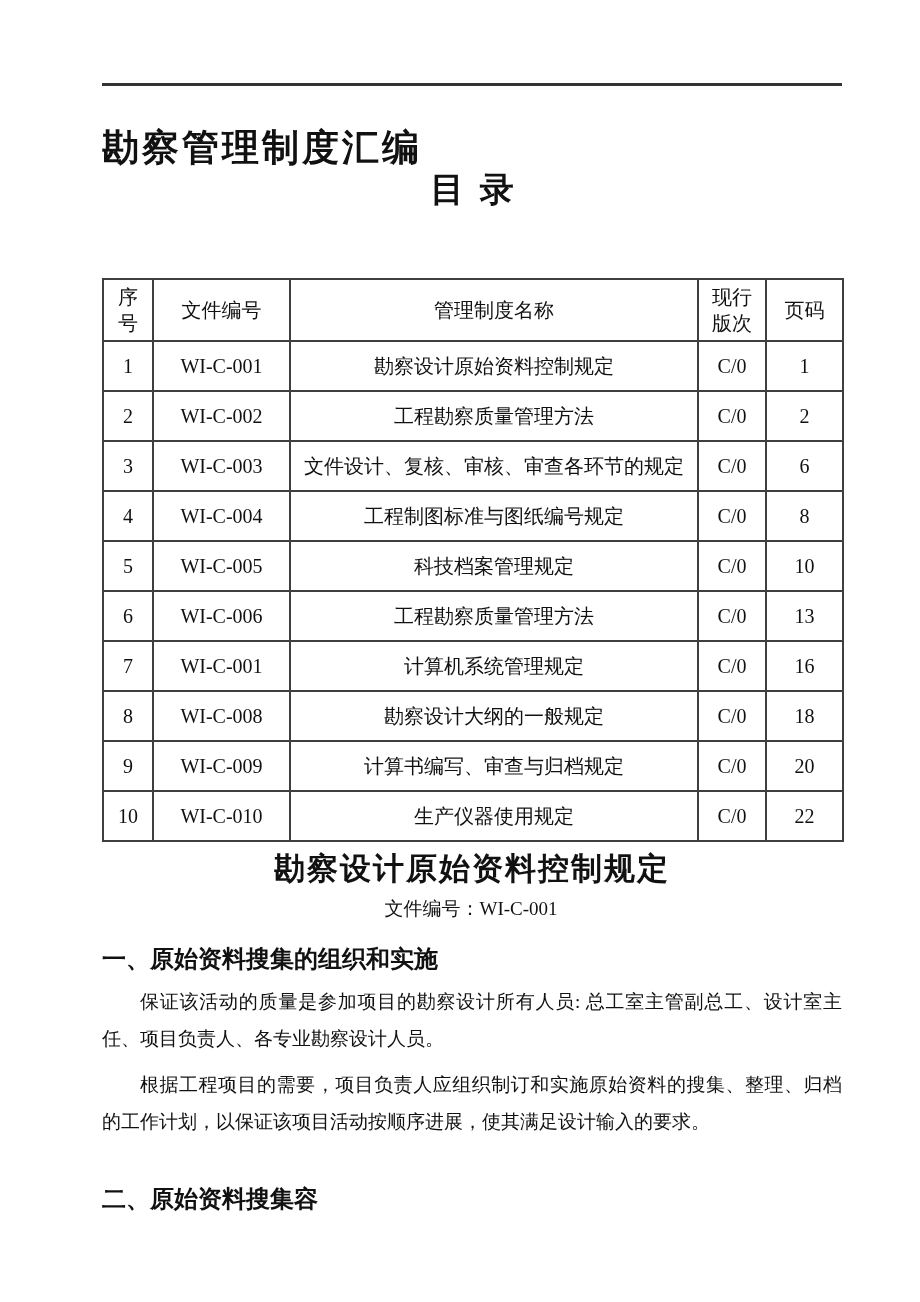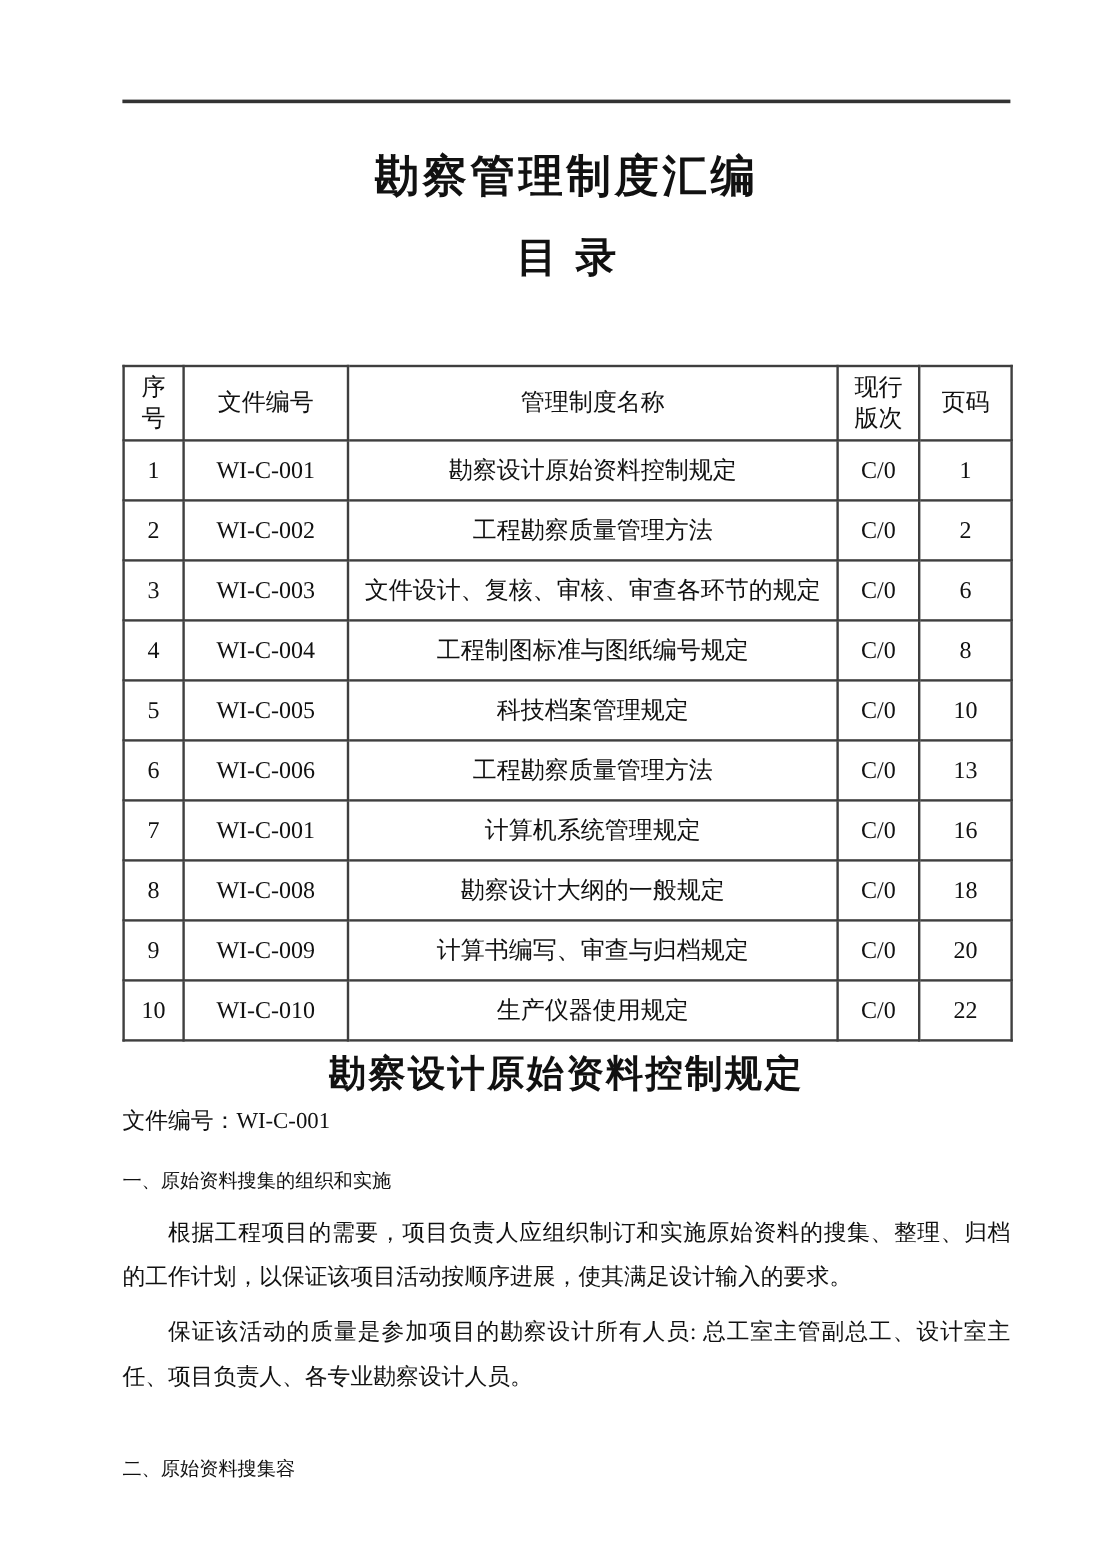--- a/index.html
+++ b/index.html
@@ -21,28 +21,27 @@
     width: 740px;
     margin-left: 102px;
   }
   .header-rule {
     margin-top: 83px;
     height: 3px;
     background: #333333;
   }
   .doc-title {
     margin-top: 40px;
-    text-align: center;
+    text-align: left;
     font-size: 37px;
     font-weight: bold;
     letter-spacing: 3px;
     line-height: 44px;
   }
   .toc-title {
-    margin-top: 26px;
     text-align: center;
     font-size: 34px;
     font-weight: bold;
     letter-spacing: 0.45em;
     padding-left: 0.45em; 
     line-height: 40px;
   }
   table.toc {
     margin-top: 68px;
     width: 740px;
@@ -73,29 +72,29 @@
   .section-title {
     margin-top: 8px;
     text-align: center;
     font-size: 31px;
     font-weight: bold;
     letter-spacing: 2px;
     line-height: 38px;
   }
   .doc-number {
     margin-top: 8px;
-    text-align: left;
+    text-align: center;
     font-size: 19px;
     line-height: 26px;
     padding-right: 2px;
   }
   .body-heading {
     margin-top: 22px;
-    font-size: 16px;
-    font-weight: normal;
+    font-size: 24px;
+    font-weight: bold;
     line-height: 30px;
   }
   .body-para {
     margin-top: 9px;
     font-size: 19px;
     line-height: 37px;
     text-indent: 2em;
     text-align: justify;
   }
   .body-heading.second {
@@ -216,20 +215,20 @@
           </tr>
         </tbody>
     </table>
 
     <div class="section-title">勘察设计原始资料控制规定</div>
 
     <div class="doc-number">文件编号：WI-C-001</div>
 
     <div class="body-heading">一、原始资料搜集的组织和实施</div>
 
+    <p class="body-para">保证该活动的质量是参加项目的勘察设计所有人员: 总工室主管副总工、设计室主任、项目负责人、各专业勘察设计人员。</p>
+
     <p class="body-para">根据工程项目的需要，项目负责人应组织制订和实施原始资料的搜集、整理、归档的工作计划，以保证该项目活动按顺序进展，使其满足设计输入的要求。</p>
-
-    <p class="body-para">保证该活动的质量是参加项目的勘察设计所有人员: 总工室主管副总工、设计室主任、项目负责人、各专业勘察设计人员。</p>
 
     <div class="body-heading second">二、原始资料搜集容</div>
 
   </div>
 </div>
 
 </body></html>

